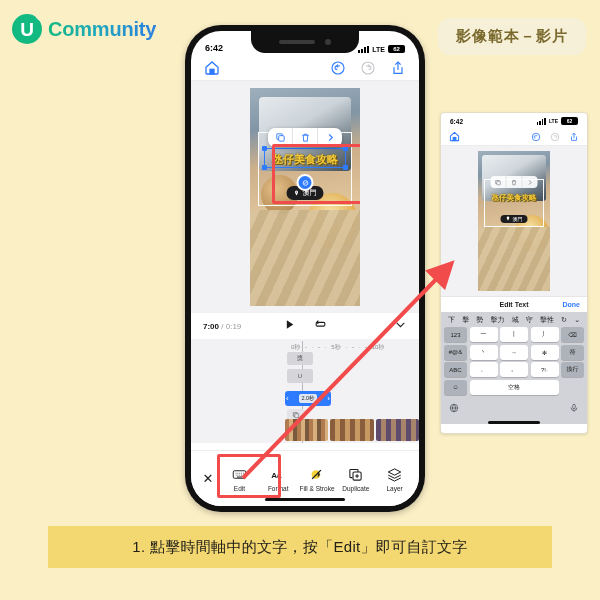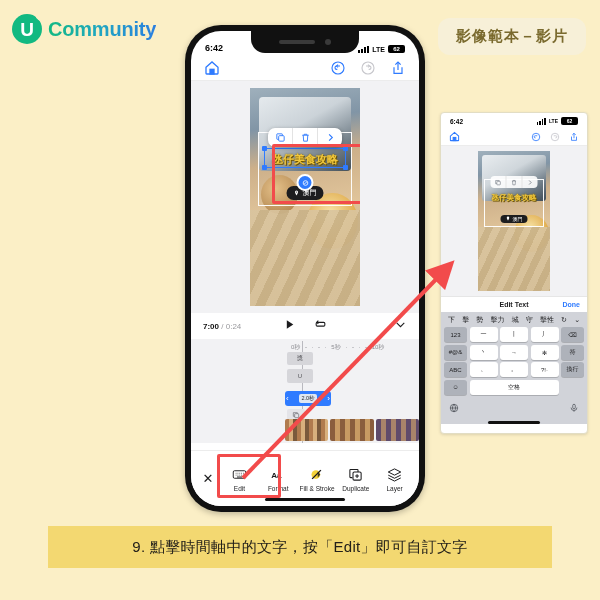--- a/index.html
+++ b/index.html
@@ -414,21 +414,21 @@
         </div>
 
         <div id="red-rect"></div>
       </div>
     </div>
 
     <div id="player">
       <div class="time">
         <span>7:00</span>
         <span class="tot">/</span>
-        <span class="tot">0:24</span>
+        <span class="tot">0:19</span>
       </div>
       <div class="center">
         <span>
           <svg viewBox="0 0 24 24" width="13" height="13" fill="#1c1c1e">
               <path d="M7 4l12 8-12 8z"></path>
             </svg>
         </span>
         <span>
           <svg viewBox="0 0 24 24" width="13" height="13" fill="none" stroke="#1c1c1e" stroke-width="2">
             <path d="M5 9h14v6H5z" stroke="none"></path>
@@ -694,13 +694,13 @@
 
 <svg id="arrow" viewBox="0 0 600 600">
   <defs>
     <marker id="ah" markerWidth="7" markerHeight="7" refX="5" refY="3.5" orient="auto">
       <path d="M0 0 L7 3.5 L0 7 z" fill="#f24b4b"></path>
     </marker>
   </defs>
   <line x1="243" y1="478" x2="449" y2="266" stroke="#f24b4b" stroke-width="4" marker-end="url(#ah)"></line>
 </svg>
 
-<div id="caption">9. 點擊時間軸中的文字，按「Edit」即可自訂文字</div>
+<div id="caption">1. 點擊時間軸中的文字，按「Edit」即可自訂文字</div>
 
 </body></html>

